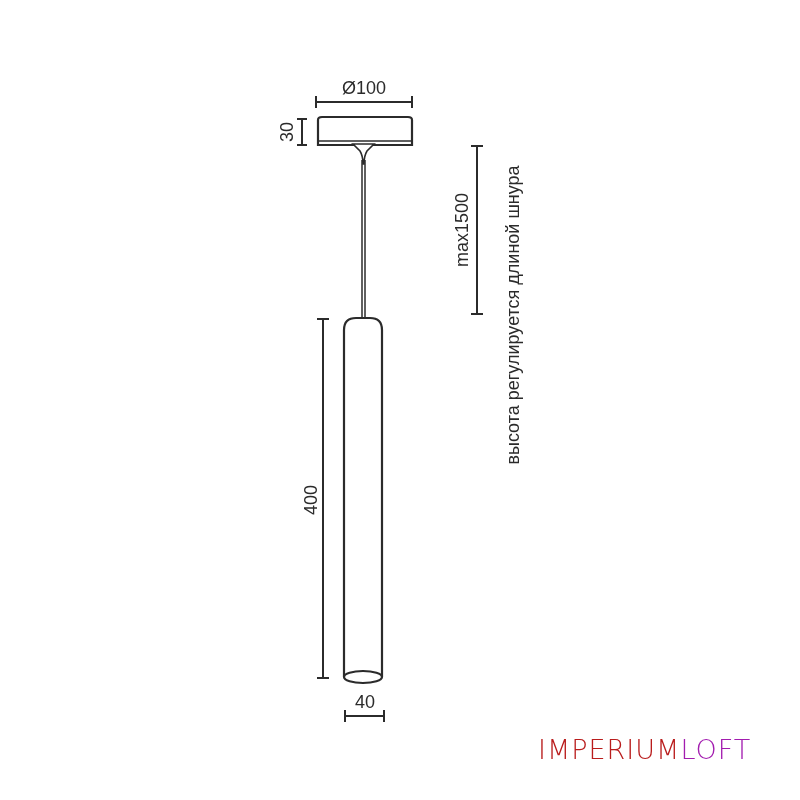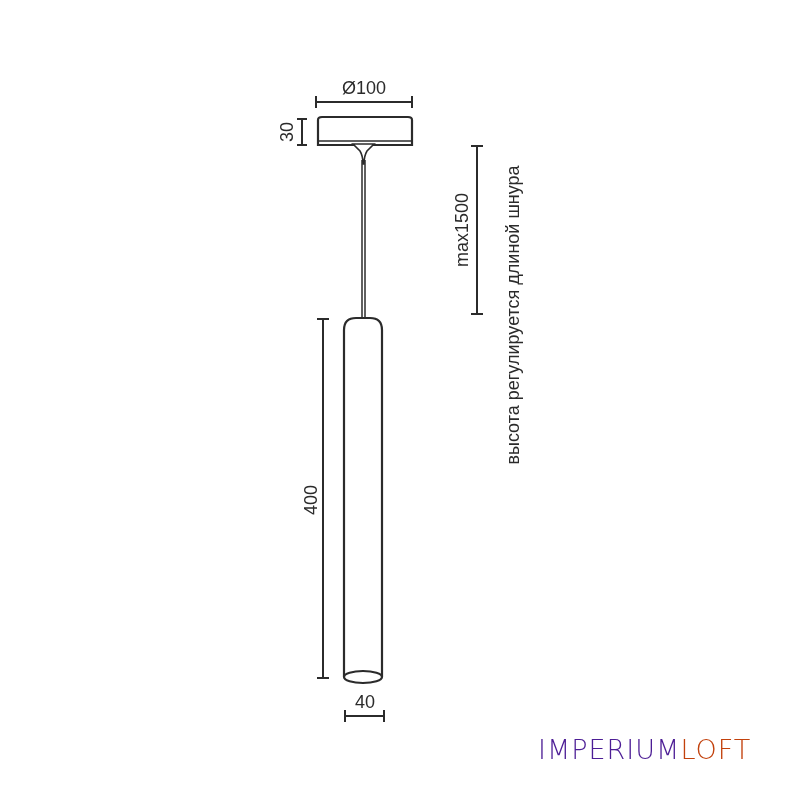--- a/index.html
+++ b/index.html
@@ -1,21 +1,21 @@
 <!DOCTYPE html>
 <html><head>
   <meta charset="utf-8">
   <style>
     html, body { margin: 0; padding: 0; background: #ffffff; }
     body { width: 800px; height: 800px; position: relative; overflow: hidden; font-family: "Liberation Sans", sans-serif; }
     svg.drawing { position: absolute; left: 0; top: 0; width: 800px; height: 800px; }
     .dimtext { font-family: "Liberation Sans", sans-serif; fill: #2b2b2b; }
     .logo { position: absolute; left: 538px; top: 734px; font-family: "DejaVu Sans", sans-serif; font-size: 27px; letter-spacing: 1px; font-weight: 300; }
-    .logo .a { color: #4c1d95; }
-    .logo .b { color: #c2410c; }
+    .logo .a { color: #b91c1c; }
+    .logo .b { color: #a21caf; }
   </style>
 </head>
 <body>
 
 <svg class="drawing" viewBox="0 0 800 800" xmlns="http://www.w3.org/2000/svg">
   <g stroke="#2b2b2b" fill="none" stroke-width="2">
 
     <g>
       <line x1="316" y1="102" x2="412" y2="102"></line>
       <line x1="316" y1="96" x2="316" y2="108"></line>

